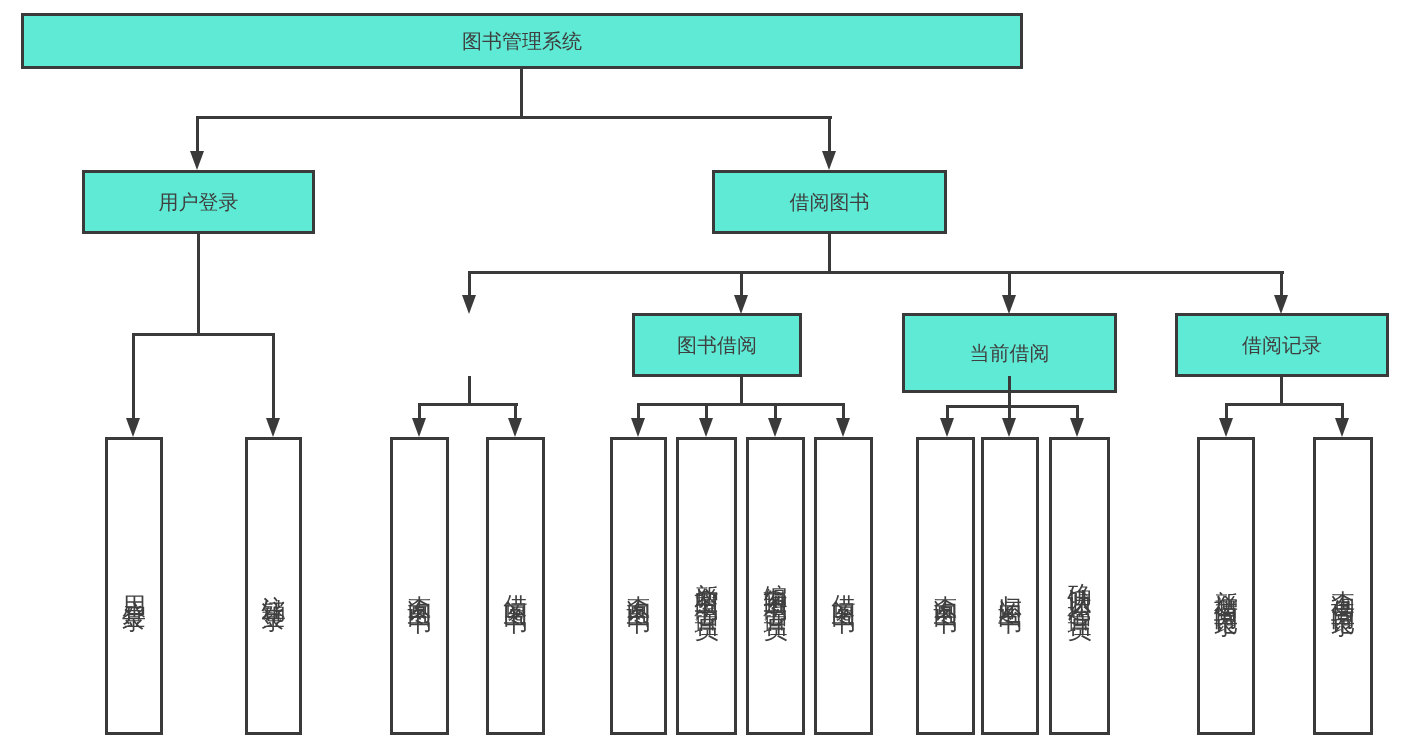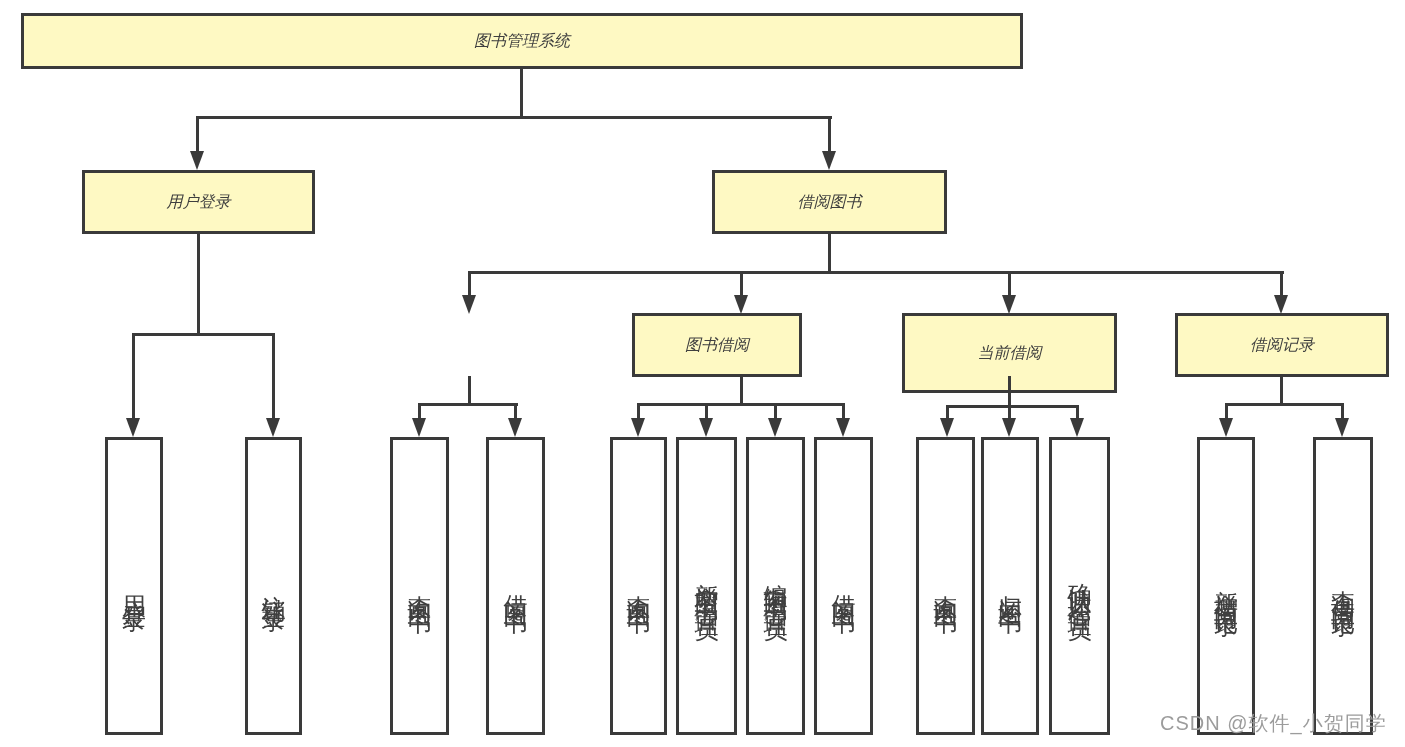--- a/index.html
+++ b/index.html
@@ -7,24 +7,24 @@
     --text:#3f3f3f;
     --watermark:#9c9c9c;
     --background:#ffffff;
   }
   html,body{margin:0;padding:0;background:var(--background);}
   .canvas{
     position:relative;width:1405px;height:747px;background:var(--background);
     font-family:"Liberation Sans","DejaVu Sans",sans-serif;overflow:hidden;
   }
   .hbox{
-    position:absolute;box-sizing:border-box;background:#fef9c3;
+    position:absolute;box-sizing:border-box;background:#5eead4;
     border:3px solid var(--line);
     display:flex;align-items:center;justify-content:center;
-    font-size:16px;color:var(--text);white-space:nowrap;font-style:italic;
+    font-size:20px;color:var(--text);white-space:nowrap;
   }
   .vbox{
     position:absolute;top:437px;height:298px;box-sizing:border-box;background:#fff;
     border:3px solid var(--line);
     display:flex;align-items:center;justify-content:center;
   }
   .vbox span{
     writing-mode:vertical-rl;text-orientation:mixed;
     font-size:24px;letter-spacing:5px;line-height:1;
     color:var(--text);white-space:nowrap;
@@ -152,15 +152,14 @@
     <span>确认归还（管理员）</span>
     </div>
 
   <div class="vbox" style="left:1197px;width:58px">
     <span>新增借阅记录</span>
     </div>
   <div class="vbox" style="left:1313px;width:60px">
     <span>查询借阅记录</span>
     </div>
 
-  <div class="watermark">CSDN @软件_小贺同学</div>
 
 </div>
 
 </body></html>

